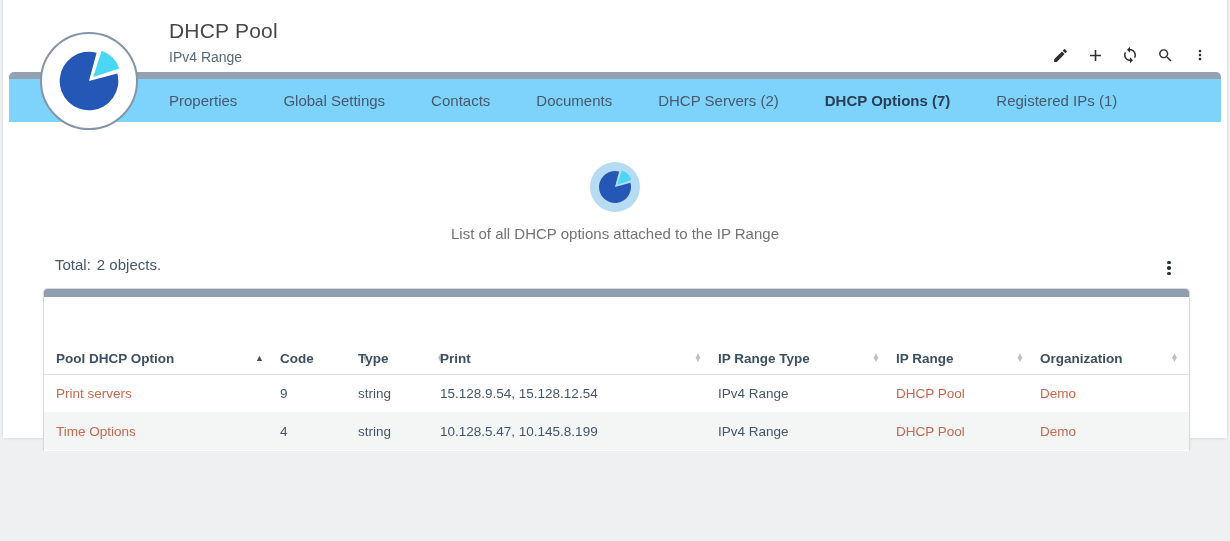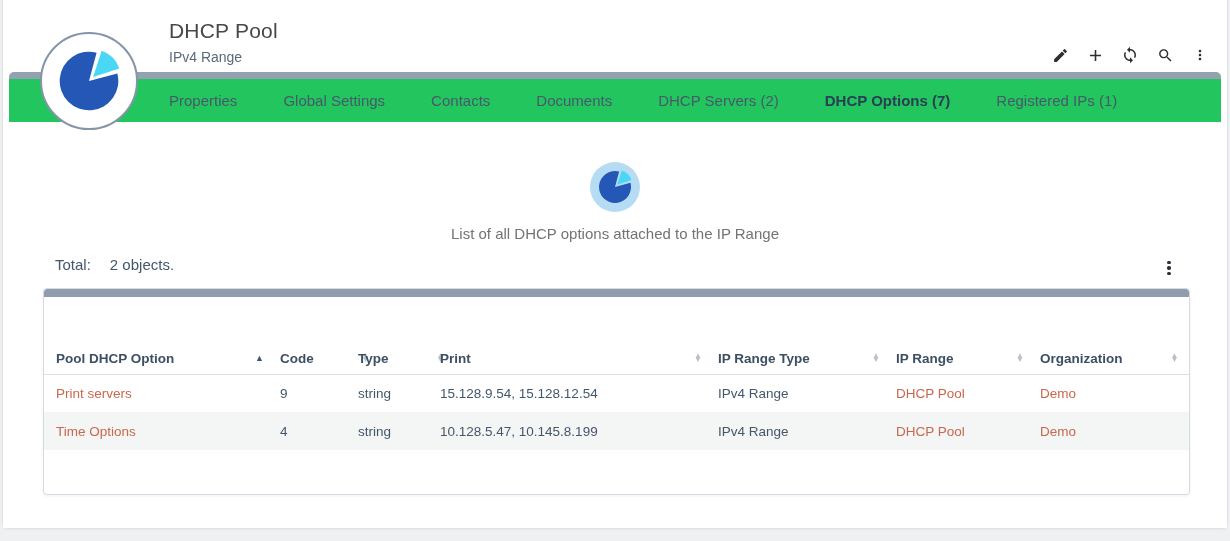--- a/index.html
+++ b/index.html
@@ -1,20 +1,20 @@
 <!DOCTYPE html>
 <html><head>
 <meta charset="utf-8">
 <style>
   * { margin:0; padding:0; box-sizing:border-box; }
   body {
     font-family: "Liberation Sans", sans-serif;
     background:#eef0f1;
   }
-  .page { position:relative; width:1230px; height:541px; background:#eef0f1; overflow:hidden;padding-left:30px; }
+  .page { position:relative; width:1230px; height:451px; background:#eef0f1; overflow:hidden;padding-left:30px; }
   .page-card {
     position:absolute; left:2px; right:2px; top:0; bottom:12px;
     background:#ffffff; border:1px solid #dfe3e8; border-top:none;
     border-radius:0 0 6px 6px;
     box-shadow:0 1px 2px rgba(0,0,0,0.04);
   }
 
   
   .header { position:absolute; left:0; right:0; top:0; height:72px; background:#fff; }
   .title-block { position:absolute; left:166px; top:19px; }
@@ -23,40 +23,40 @@
   .header-actions { position:absolute; right:16px; top:44px; display:flex; align-items:center; gap:13px; }
   .icon-btn { width:22px; height:22px; border:none; background:transparent; cursor:pointer;
               display:flex; align-items:center; justify-content:center; padding:0; }
   .icon-btn svg { fill:#2f2f2f; }
 
   
   .tabbar { position:absolute; left:0; right:0; top:72px; height:50px; }
   .tabbar-topbar { position:absolute; left:6px; right:6px; top:0; height:7px;
                    background:#94a1b1; border-radius:5px 5px 0 0; }
   .tab-strip { position:absolute; left:6px; right:6px; top:7px; bottom:0;
-               background:#22c55e; display:flex; align-items:center;
+               background:#7dd3fc; display:flex; align-items:center;
                padding-left:160px; gap:46px; }
   .tab { font-size:15px; color:#48596b; cursor:pointer; white-space:nowrap; }
   .tab.active { color:#2a3f54; font-weight:700; }
 
   
   .badge-circle { position:absolute; left:37px; top:32px; width:98px; height:98px;
                   background:#ffffff; border:2px solid #8495a8; border-radius:50%;
                   display:flex; align-items:center; justify-content:center; z-index:5; }
 
   
   .content { position:absolute; left:0; right:0; top:122px; bottom:0; background:#fff; }
   .center-icon { position:absolute; left:50%; top:40px; transform:translateX(-50%);
                  width:50px; height:50px; border-radius:50%; background:#b6dcf4;
                  display:flex; align-items:center; justify-content:center; }
   .description { position:absolute; left:0; right:0; top:103px; text-align:center;
                  font-size:15px; color:#737373; }
 
   .list-toolbar { position:absolute; left:52px; right:40px; top:134px; height:26px; }
-  .total { font-size:15px; color:#43566a; display:inline-flex; gap:19px; }
+  .total { font-size:15px; color:#43566a; display:inline-flex; gap:6px; }
   .toolbar-kebab { position:absolute; right:8px; top:0; width:20px; height:24px;
                    background:transparent; border:none; cursor:pointer;
                    display:flex; flex-direction:column; align-items:center; justify-content:center; gap:2px; }
   .toolbar-kebab i { width:3.5px; height:3.5px; border-radius:50%; background:#28303a; }
 
   
   .table-card { position:absolute; left:40px; top:166px; width:1147px; height:207px;
                 border:1px solid #d5dbe2; border-radius:4px; background:#fff;
                 box-shadow:0 1px 3px rgba(40,60,90,0.08); overflow:hidden; }
   .table-topbar { height:8px; background:#8f9dad; border-radius:3px 3px 0 0; cursor:pointer; }

